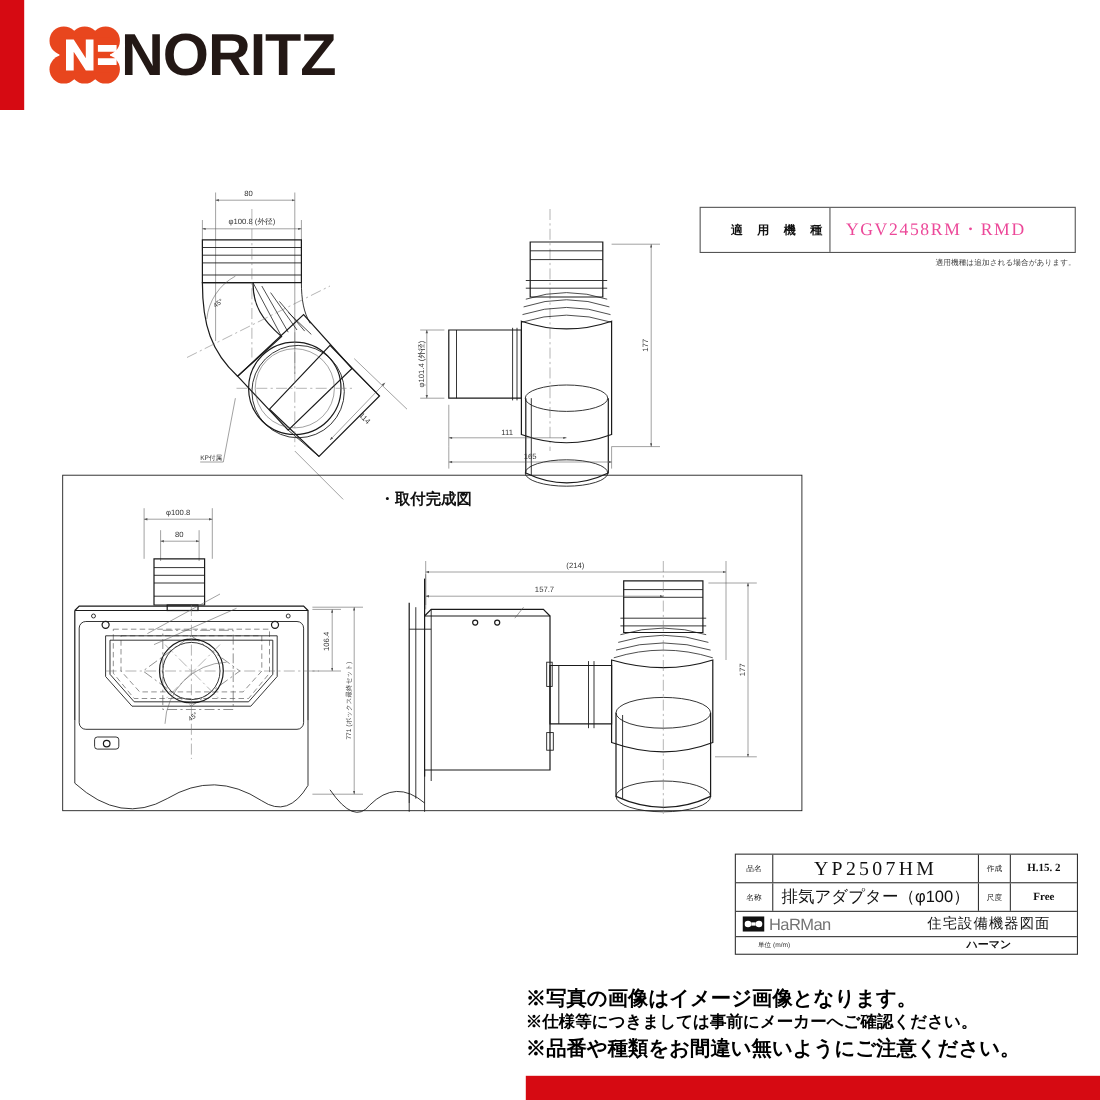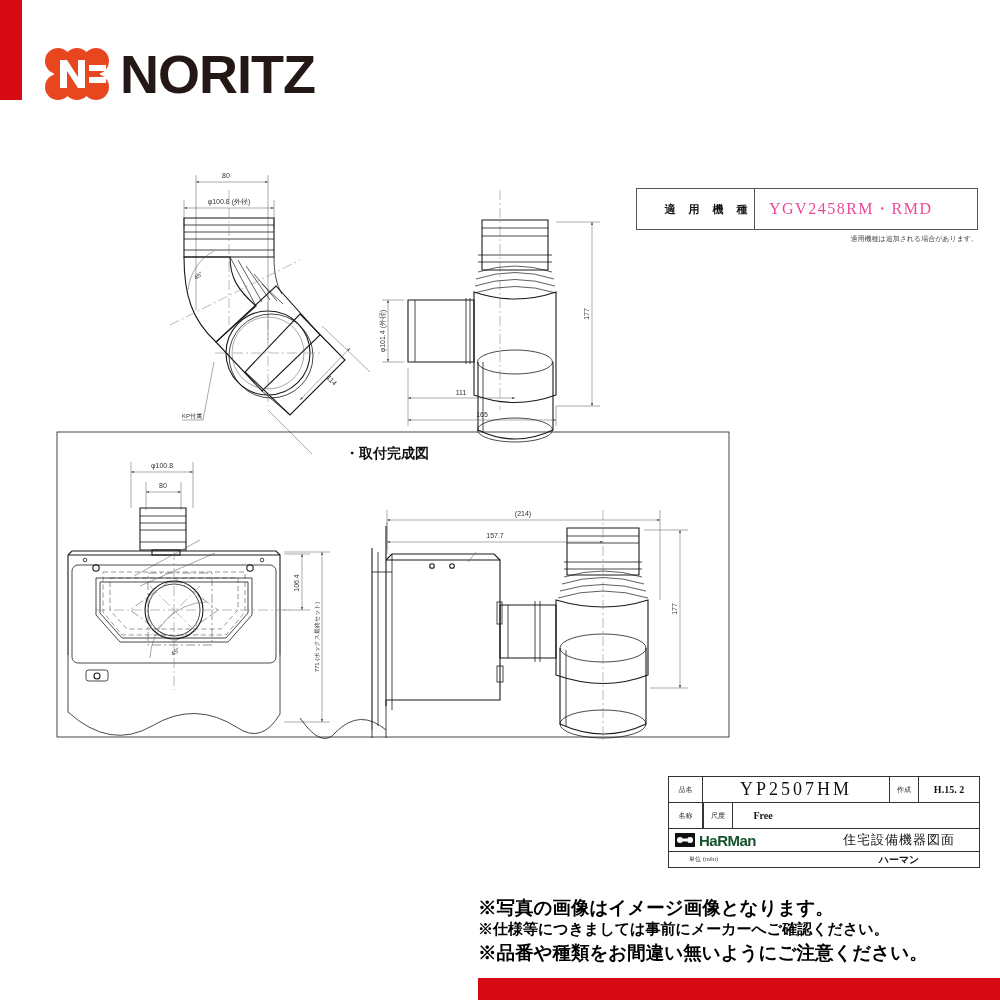--- a/index.html
+++ b/index.html
@@ -10,21 +10,21 @@
     overflow:hidden;
     position:relative;
   }
   .page{position:absolute;inset:0;background:#fff;}
 
   
   .hdr-redbar{
     position:absolute;left:0;top:0;width:22px;height:100px;background:#d60a12;
   }
   .logo-wrap{
-    position:absolute;left:44px;top:22px;display:flex;align-items:center;gap:10px;margin-top:24px;
+    position:absolute;left:44px;top:22px;display:flex;align-items:center;
   }
   .logo-mark{width:66px;height:56px;display:block;}
   .logo-word{
     font-family:"Liberation Sans", sans-serif;
     font-size:54px;font-weight:bold;letter-spacing:-1px;color:#231815;
     line-height:1;
   }
 
   
   .dwg{
@@ -82,22 +82,22 @@
   .tb-val{
     width:60px;display:flex;align-items:center;justify-content:center;
     font-family:"Liberation Serif", serif;font-size:10px;font-weight:bold;color:#111;
   }
   .tb-brand{
     flex:0 0 150px;display:flex;align-items:center;gap:4px;padding-left:6px;
     box-sizing:border-box;
   }
   .brandmark{width:20px;height:14px;}
   .brandtxt{
-    font-family:"Liberation Sans", sans-serif;font-size:15px;font-weight:bold;
-    color:#14532d;letter-spacing:-0.5px;line-height:1;
+    font-family:"Liberation Sans", sans-serif;font-size:15px;font-weight:normal;
+    color:#737373;letter-spacing:-0.5px;line-height:1;
   }
   .tb-doc{
     flex:1;display:flex;align-items:center;justify-content:center;
     font-size:13px;color:#111;letter-spacing:1px;
   }
   .tb-units{
     flex:0 0 150px;display:flex;align-items:center;padding-left:20px;
     font-size:6px;color:#333;box-sizing:border-box;
   }
   .tb-cut{
@@ -407,20 +407,21 @@
 
   <div class="titleblock">
     <div class="tb-row r1">
       <div class="tb-cellhead">品名</div>
       <div class="tb-main">YP2507HM</div>
       <div class="tb-cellhead2">作成</div>
       <div class="tb-val">H.15. 2</div>
     </div>
     <div class="tb-row r2">
       <div class="tb-cellhead">名称</div>
+      <div class="tb-main jp">排気アダプター（φ100）</div>
       <div class="tb-cellhead2">尺度</div>
       <div class="tb-val">Free</div>
     </div>
     <div class="tb-row r3">
       <div class="tb-brand">
         <svg class="brandmark" viewBox="0 0 20 14">
           <rect x="0" y="0" width="20" height="14" fill="#111"></rect>
           <circle cx="5" cy="7" r="3" fill="#fff"></circle>
           <circle cx="15" cy="7" r="3" fill="#fff"></circle>
           <rect x="8" y="5.5" width="4" height="3" fill="#fff"></rect>

